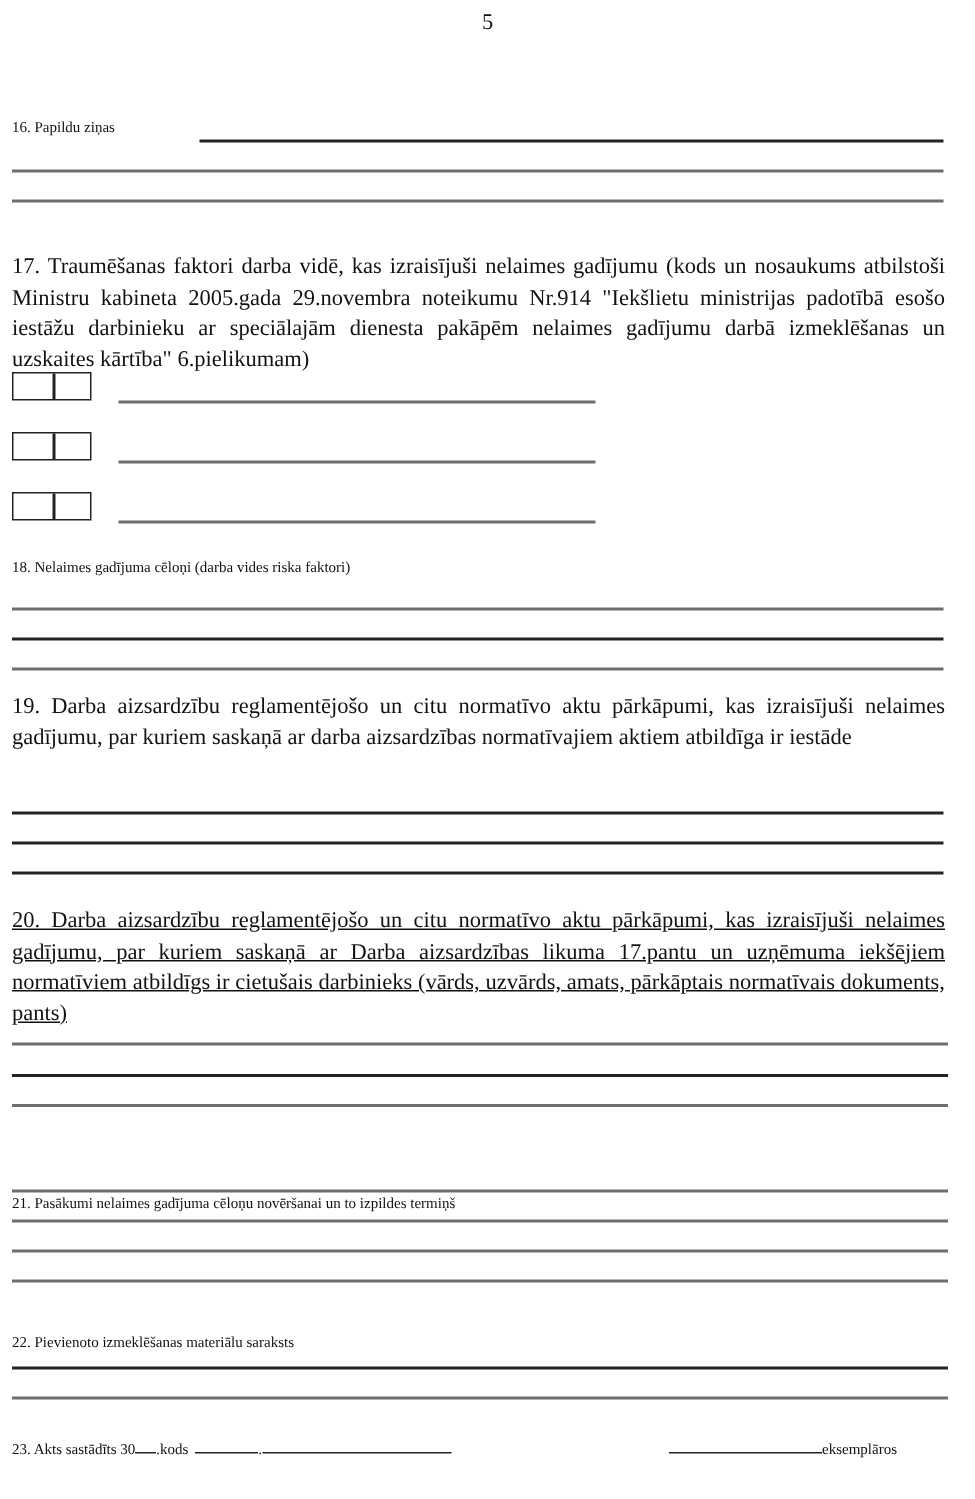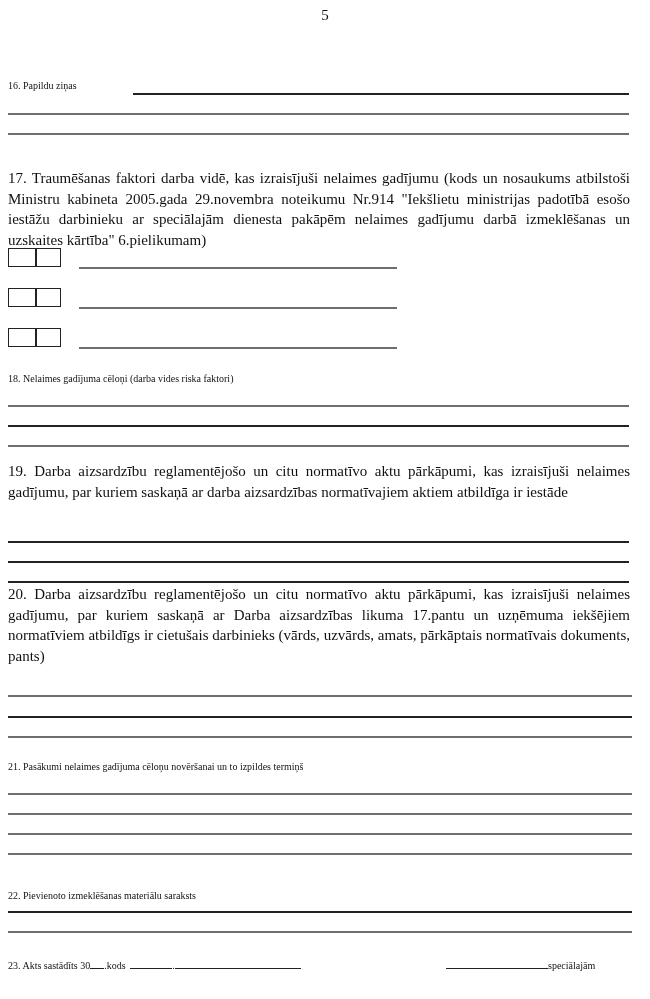--- a/index.html
+++ b/index.html
@@ -36,34 +36,34 @@
 <div class="abs txt" style="left:8px; top:369px;">18. Nelaimes gadījuma cēloņi (darba vides riska faktori)</div>
 <div class="line" style="left:8px; width:621px; top:405px;"></div>
 <div class="line dark" style="left:8px; width:621px; top:425px;"></div>
 <div class="line" style="left:8px; width:621px; top:445px;"></div>
 
 <div class="abs para" style="top:461px;">19. Darba aizsardzību reglamentējošo un citu normatīvo aktu pārkāpumi, kas izraisījuši nelaimes gadījumu, par kuriem saskaņā ar darba aizsardzības normatīvajiem aktiem atbildīga ir iestāde</div>
 <div class="line dark" style="left:8px; width:621px; top:541px;"></div>
 <div class="line dark" style="left:8px; width:621px; top:561px;"></div>
 <div class="line dark" style="left:8px; width:621px; top:581px;"></div>
 
-<div class="abs para" style="top:584px;">20. Darba aizsardzību reglamentējošo un citu normatīvo aktu pārkāpumi, kas izraisījuši nelaimes gadījumu, par kuriem saskaņā ar Darba aizsardzības likuma 17.pantu un uzņēmuma iekšējiem normatīviem atbildīgs ir cietušais darbinieks (vārds, uzvārds, amats, pārkāptais normatīvais dokuments, pants)</div>
+<div class="abs para" style="top:604px;text-decoration:underline;">20. Darba aizsardzību reglamentējošo un citu normatīvo aktu pārkāpumi, kas izraisījuši nelaimes gadījumu, par kuriem saskaņā ar Darba aizsardzības likuma 17.pantu un uzņēmuma iekšējiem normatīviem atbildīgs ir cietušais darbinieks (vārds, uzvārds, amats, pārkāptais normatīvais dokuments, pants)</div>
 <div class="line" style="left:8px; width:624px; top:695px;"></div>
 <div class="line dark" style="left:8px; width:624px; top:716px;"></div>
 <div class="line" style="left:8px; width:624px; top:736px;"></div>
 
-<div class="abs txt" style="left:8px; top:757px;">21. Pasākumi nelaimes gadījuma cēloņu novēršanai un to izpildes termiņš</div>
+<div class="abs txt" style="left:8px; top:793px;">21. Pasākumi nelaimes gadījuma cēloņu novēršanai un to izpildes termiņš</div>
 <div class="line" style="left:8px; width:624px; top:793px;"></div>
 <div class="line" style="left:8px; width:624px; top:813px;"></div>
 <div class="line" style="left:8px; width:624px; top:833px;"></div>
 <div class="line" style="left:8px; width:624px; top:853px;"></div>
 
 <div class="abs txt" style="left:8px; top:886px;">22. Pievienoto izmeklēšanas materiālu saraksts</div>
 <div class="line dark" style="left:8px; width:624px; top:911px;"></div>
 <div class="line" style="left:8px; width:624px; top:931px;"></div>
 
 <div class="abs txt" style="left:8px; top:954px;">
   <span>23. Akts sastādīts 30</span><span class="blank" style="width:14px;"></span><span>.kods</span>
   <span class="blank" style="width:42px; margin-left:2px;"></span><span>.</span><span class="blank" style="width:126px;"></span>
 </div>
 <div class="abs txt" style="left:446px; top:954px;">
-  <span class="blank" style="width:102px;"></span><span>speciālajām</span>
+  <span class="blank" style="width:102px;"></span><span>eksemplāros</span>
 </div>
 
 </body></html>

